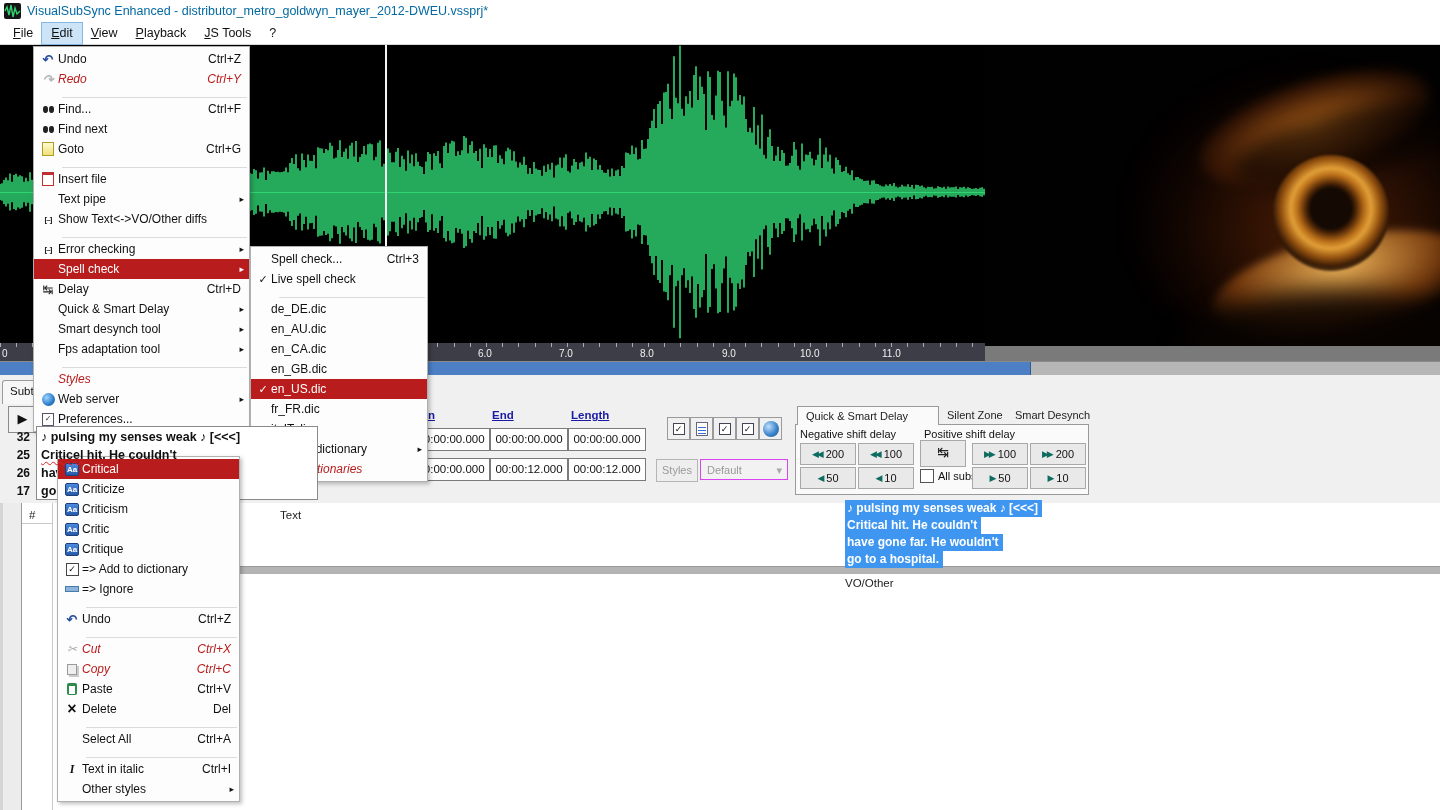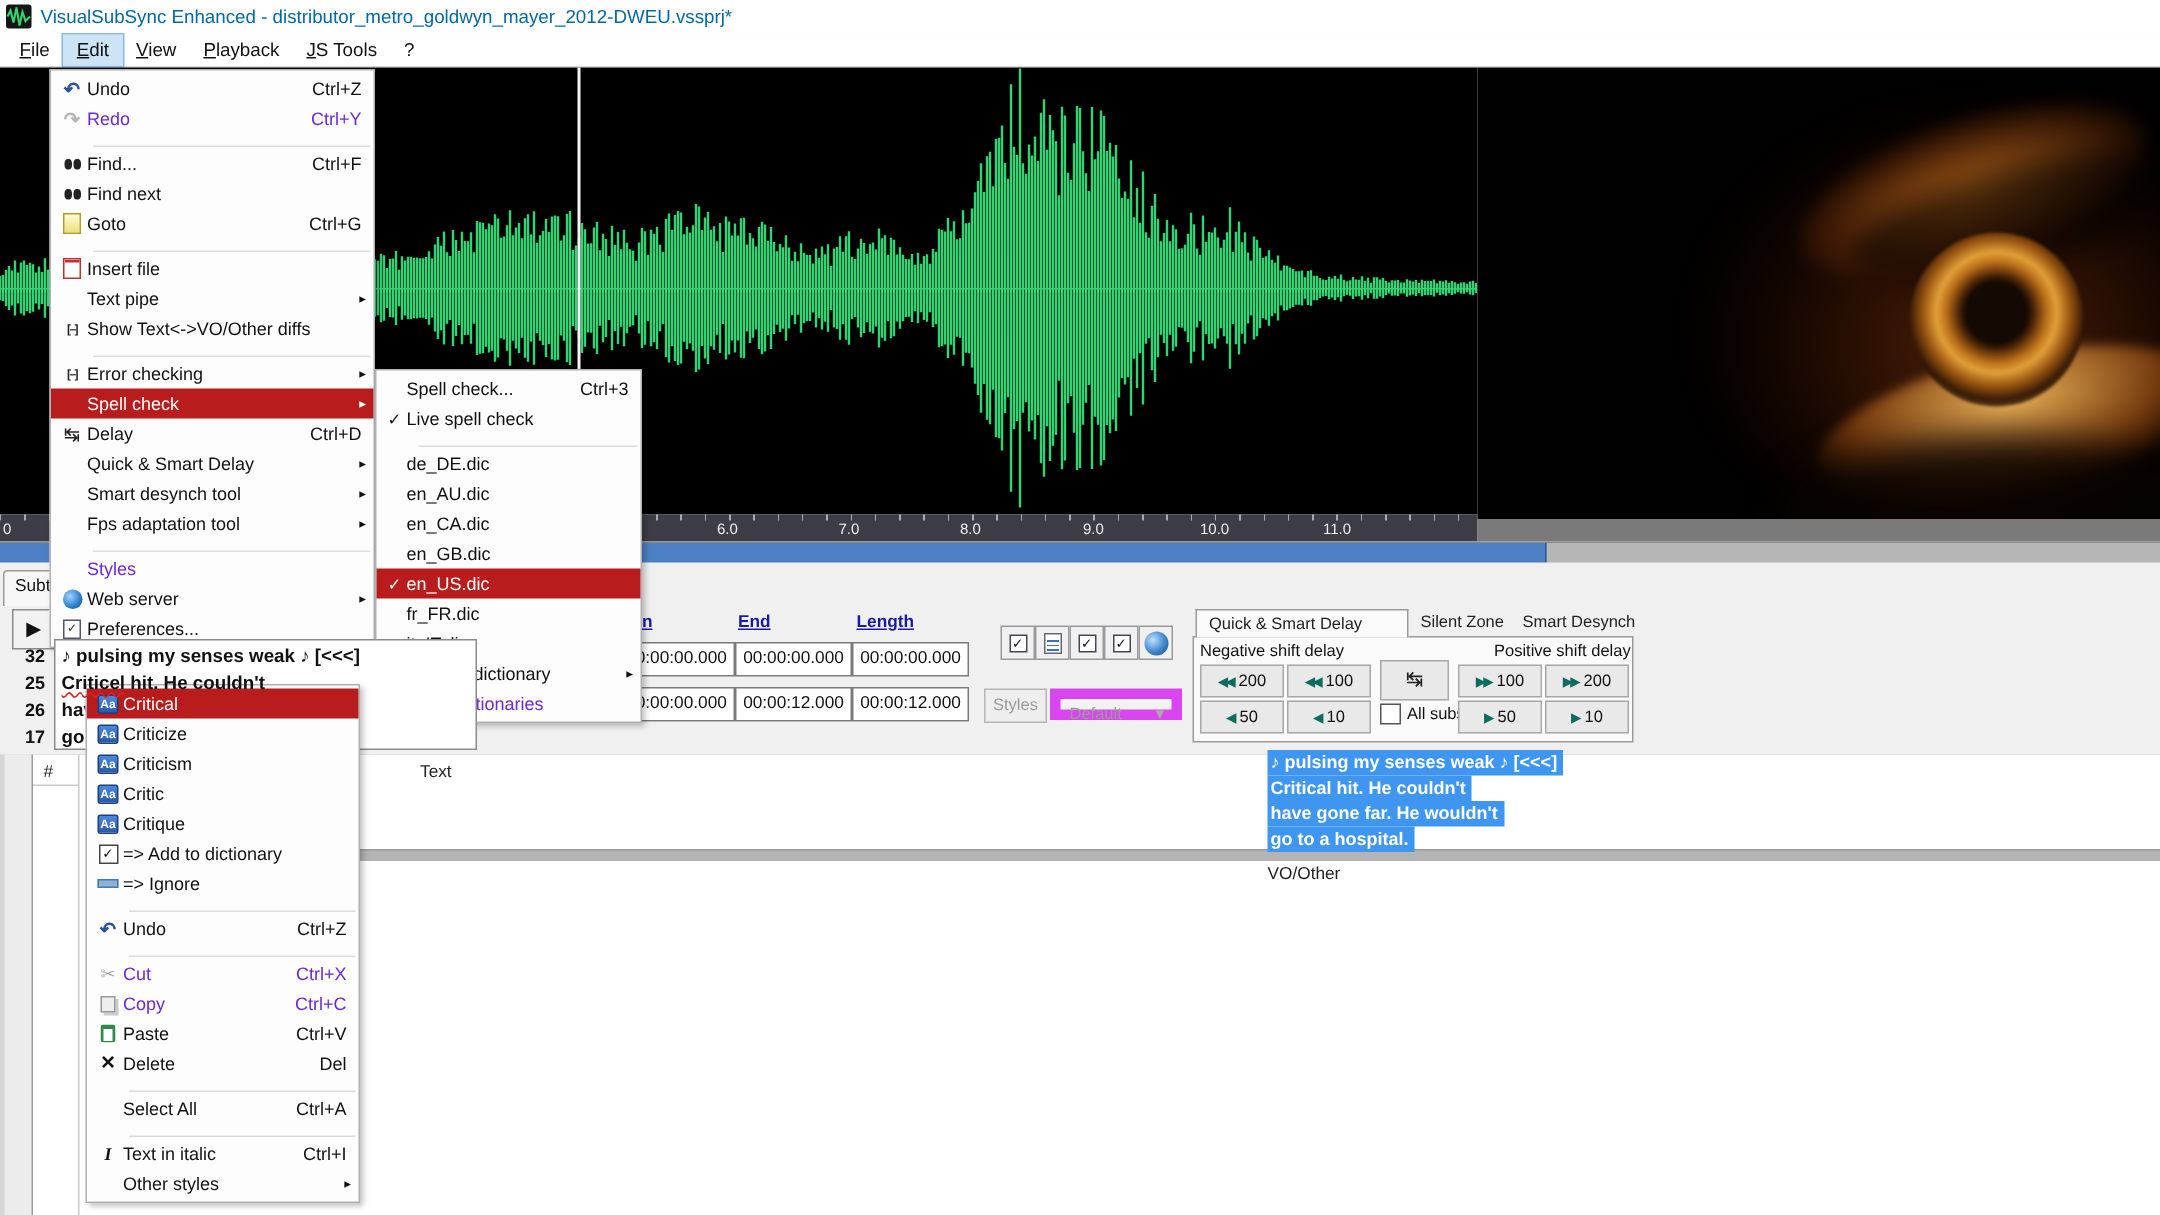--- a/index.html
+++ b/index.html
@@ -52,21 +52,21 @@
           font-size:11.5px;text-align:center;line-height:21px;white-space:nowrap;overflow:hidden;}
   .tbbtn{position:absolute;width:21px;height:21px;background:#f0f0f0;border:1px solid #9a9a9a;
          display:flex;align-items:center;justify-content:center;}
   .tbdoc{width:12px;height:14px;background:#fff;border:1px solid #667;box-sizing:border-box;
          background-image:repeating-linear-gradient(#fff 0 2px, #3a6fd8 2px 3px);background-size:8px 100%;background-position:1px 2px;background-repeat:no-repeat;}
   .tbbox{width:12px;height:12px;background:#fff;border:1px solid #445;box-sizing:border-box;
          font-size:9px;line-height:10px;text-align:center;color:#111;}
   .tbglobe{width:16px;height:16px;border-radius:50%;background:radial-gradient(circle at 35% 35%, #bfe0ff, #3e86cc 55%, #175089);}
   #stylesbtn{left:656px;top:459px;width:40px;height:21px;background:#eee;border:1px solid #b5b5b5;
              color:#9a9a9a;font-size:11px;text-align:center;line-height:20px;}
-  #styledd{left:700px;top:459px;width:88px;height:21px;background:#f2f2f2;border:7px solid #d946ef;
+  #styledd{left:700px;top:459px;width:88px;height:21px;background:#f2f2f2;border:1px solid #d946ef;
            color:#9a9a9a;font-size:11px;line-height:20px;padding-left:6px;box-sizing:border-box;}
   #styledd .dda{position:absolute;right:5px;top:0;color:#aaa;}
   
   .dtab{position:absolute;top:406px;height:19px;font-size:11px;padding:3px 8px 0 8px;box-sizing:border-box;
         color:#222;white-space:nowrap;}
   .dtab.active{background:#fafafa;border:1px solid #9a9a9a;border-bottom:none;z-index:3;}
   #delaybody{left:795px;top:424px;width:292px;height:69px;background:#fafafa;border:1px solid #9a9a9a;}
   .dlabel{position:absolute;top:428px;font-size:11px;color:#111;white-space:nowrap;}
   .dbtn{position:absolute;width:54px;height:20px;background:#e9e9e9;border:1px solid #a8a8a8;
         font-size:11px;display:flex;align-items:center;justify-content:center;gap:4px;}
@@ -88,21 +88,21 @@
   
   .cnt{position:absolute;left:4px;width:26px;text-align:right;font-size:12px;font-weight:bold;color:#111;}
   #editbox{left:36px;top:426px;width:282px;height:74px;background:#fff;border:1px solid #8a8a8a;z-index:44;box-sizing:border-box;}
   .eline{position:absolute;left:41px;font-size:12.5px;font-weight:bold;white-space:nowrap;color:#111;}
   .squig{text-decoration:underline wavy #e02020;text-underline-offset:2px;text-decoration-thickness:1px;}
   
   .menu{position:absolute;background:#fdfdfd;border:1px solid #b0b0b0;box-shadow:2px 2px 4px rgba(0,0,0,.25);
         padding:2px 0;box-sizing:border-box;font-size:12px;}
   .mrow{height:20px;display:flex;align-items:center;position:relative;padding:0 8px 0 4px;}
   .mrow.hl{background:#b91c1c;color:#fff;}
-  .mrow.disabled{color:#6d28d9;}
+  .mrow.disabled{color:#b91c1c;font-style:italic;}
   .msep{height:8px;border-bottom:1px solid #dcdcdc;margin:0 2px 1px 28px;}
   .mcheck{width:16px;flex:0 0 16px;font-size:11px;text-align:center;}
   .mic{width:20px;flex:0 0 20px;display:flex;align-items:center;justify-content:center;height:16px;}
   .mlabel{white-space:nowrap;}
   .mshort{margin-left:auto;padding-left:18px;white-space:nowrap;}
   .marrow{position:absolute;right:5px;font-size:9px;}
   #editmenu{left:33px;top:46px;width:217px;z-index:40;}
   #spellsub{left:250px;top:246px;width:178px;z-index:40;}
   #ctxmenu{left:57px;top:456px;width:183px;z-index:50;}
   #ctxmenu .mrow{height:20px;}
@@ -194,21 +194,21 @@
   <div class="abs" id="playbtn">▶</div>
 
   <div class="abs" id="stylesbtn">Styles</div>
   <div class="abs" id="styledd">
     <span>Default</span>
     <span class="dda">▾</span>
   </div>
 
   <div class="abs" id="delaybody"></div>
   <div class="abs dlabel" style="left:800px">Negative shift delay</div>
-  <div class="abs dlabel" style="left:996px">Positive shift delay</div>
+  <div class="abs dlabel" style="left:924px">Positive shift delay</div>
   <div class="abs" id="dcenter">↹</div>
   <div class="abs" id="allsubs">
     <span class="cb"></span>
     <span>All subs</span>
   </div>
 
   <div class="abs" id="tablearea"></div>
   <div class="abs" id="gutter"></div>
   <div class="abs" id="numcol-line"></div>
   <div class="abs" id="numhdr-line"></div>

